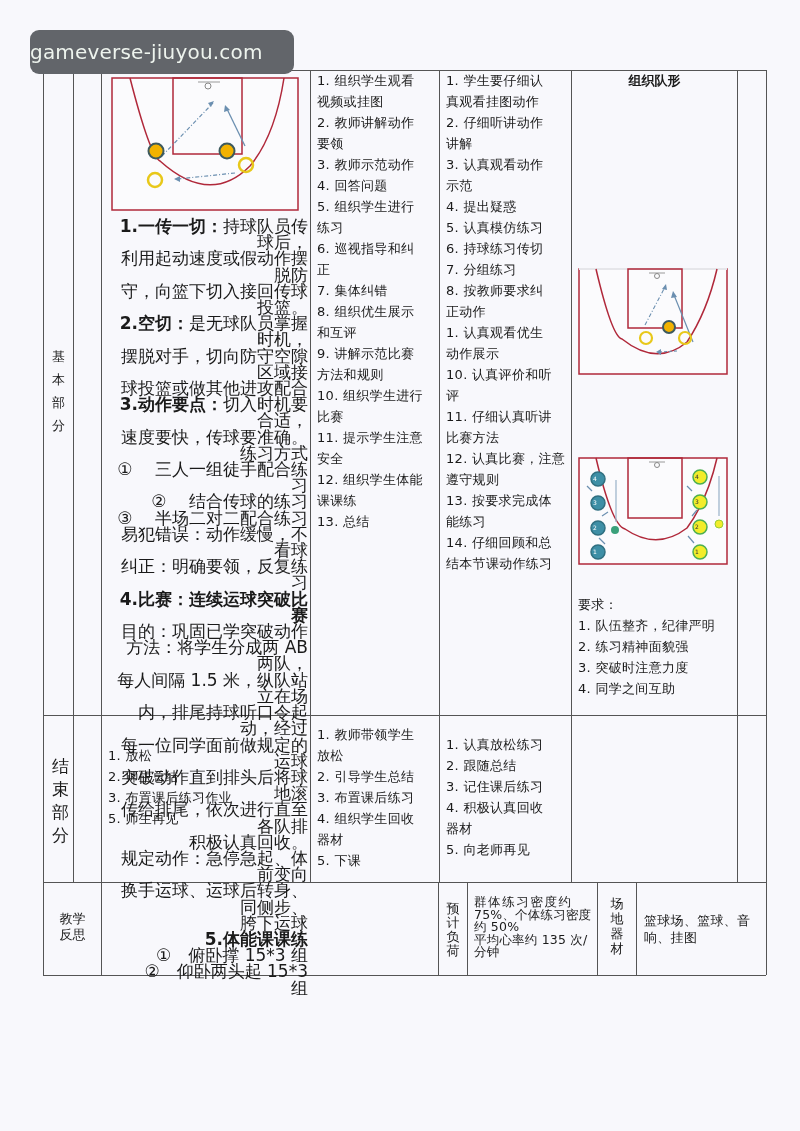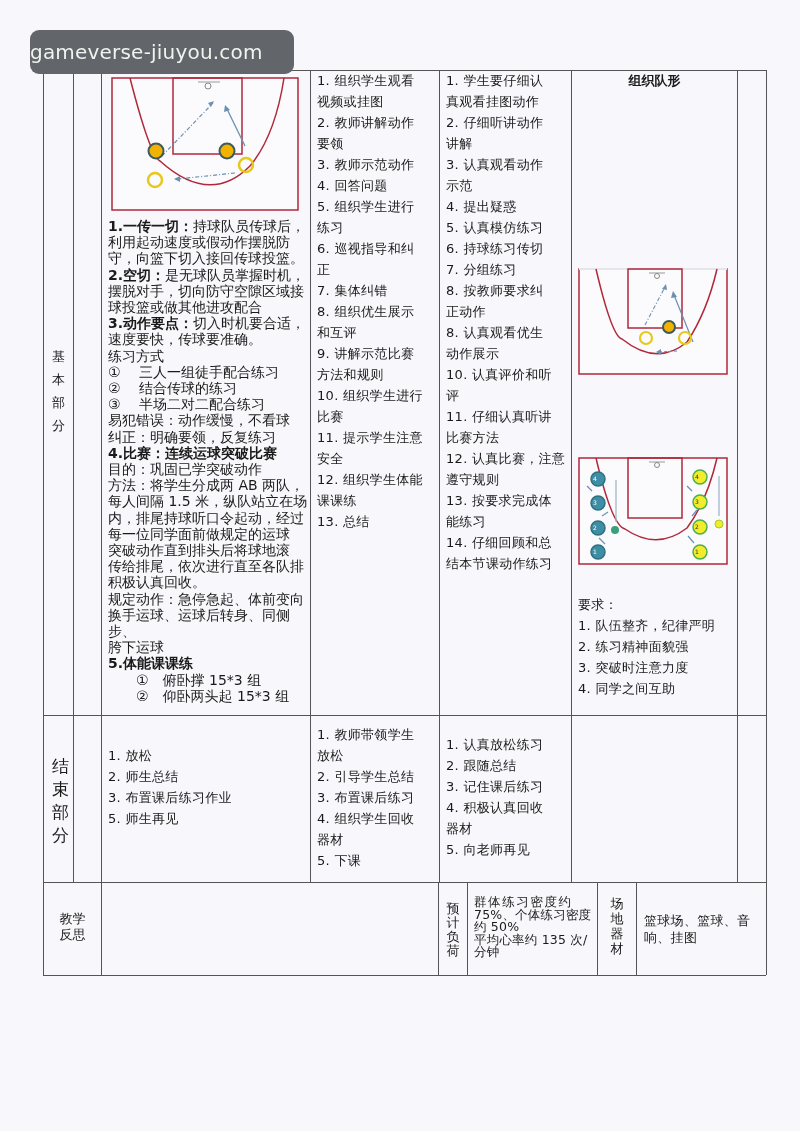--- a/index.html
+++ b/index.html
@@ -4,21 +4,21 @@
 <style>
   html, body { margin:0; padding:0; }
   body {
     width:800px; height:1131px; background:#f8f8fc; position:relative; overflow:hidden;
     font-family:"DejaVu Sans","Liberation Sans",sans-serif; color:#1a1a1a;
   }
   .abs { position:absolute; }
   .hline { position:absolute; height:1px; background:#555; }
   .vline { position:absolute; width:1px; background:#555; }
   .txt { font-size:13px; line-height:21px; letter-spacing:0.3px; }
-  .txt-tight { font-size:14px; line-height:16.2px; }
+  .txt-tight { font-size:17px; line-height:16.2px;text-align:right; }
   .b { font-weight:bold; }
   .watermark {
     position:absolute; left:30px; top:30px; width:264px; height:44px;
     background:#62656a; border-radius:9px; color:#eef4ee;
     font-family:"DejaVu Sans",sans-serif; font-size:20px; line-height:44px; text-align:left;
     letter-spacing:0.2px; z-index:10;
   }
   .vert { position:absolute; font-size:17px; line-height:23px; text-align:center; }
   svg { position:absolute; }
   .list div { white-space:nowrap; }
@@ -136,21 +136,21 @@
   <div>2.  仔细听讲动作</div>
   <div>讲解</div>
   <div>3.  认真观看动作</div>
   <div>示范</div>
   <div>4.  提出疑惑</div>
   <div>5.  认真模仿练习</div>
   <div>6.  持球练习传切</div>
   <div>7.  分组练习</div>
   <div>8.  按教师要求纠</div>
   <div>正动作</div>
-  <div>8.  认真观看优生</div>
+  <div>1.  认真观看优生</div>
   <div>动作展示</div>
   <div>10. 认真评价和听</div>
   <div>评</div>
   <div>11. 仔细认真听讲</div>
   <div>比赛方法</div>
   <div>12. 认真比赛，注意</div>
   <div>遵守规则</div>
   <div>13. 按要求完成体</div>
   <div>能练习</div>
   <div>14. 仔细回顾和总</div>

